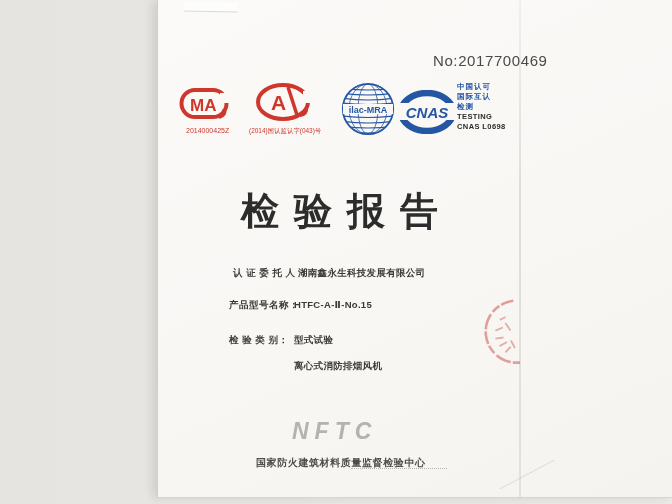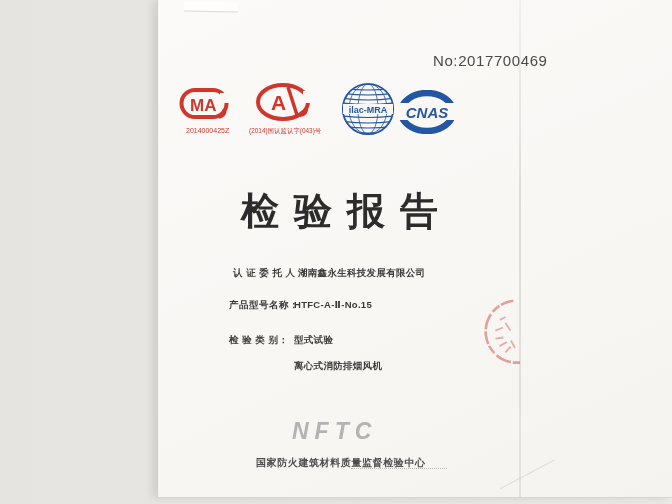--- a/index.html
+++ b/index.html
@@ -143,20 +143,27 @@
           <path d="M0 46 Q27 50 54 46"></path>
             <path d="M0 51 Q27 55 54 51"></path>
           <ellipse cx="27" cy="29" rx="10" ry="25" stroke-width="0.8"></ellipse>
           <ellipse cx="27" cy="29" rx="19" ry="25" stroke-width="0.8"></ellipse>
         </g>
         <rect x="2" y="24" width="50" height="10" fill="#f9f8f5"></rect>
         <text x="27" y="32.5" text-anchor="middle" font-size="9" font-weight="bold" fill="#2456a4">ilac-MRA</text>
       </svg>
     </div>
 
+    <div class="cnas-side">
+      <div class="cn">中国认可</div>
+      <div class="cn">国际互认</div>
+      <div class="cn">检测</div>
+      <div class="en">TESTING</div>
+      <div class="en">CNAS L0698</div>
+    </div>
 
     <div class="doc-title">检验报告</div>
 
     <div class="field-row row-1">
       <span class="field-label">认 证 委 托 人 ：</span>
       <span class="field-value">湖南鑫永生科技发展有限公司</span>
     </div>
 
     <div class="field-row row-2">
       <span class="field-label">产品型号名称：</span>

